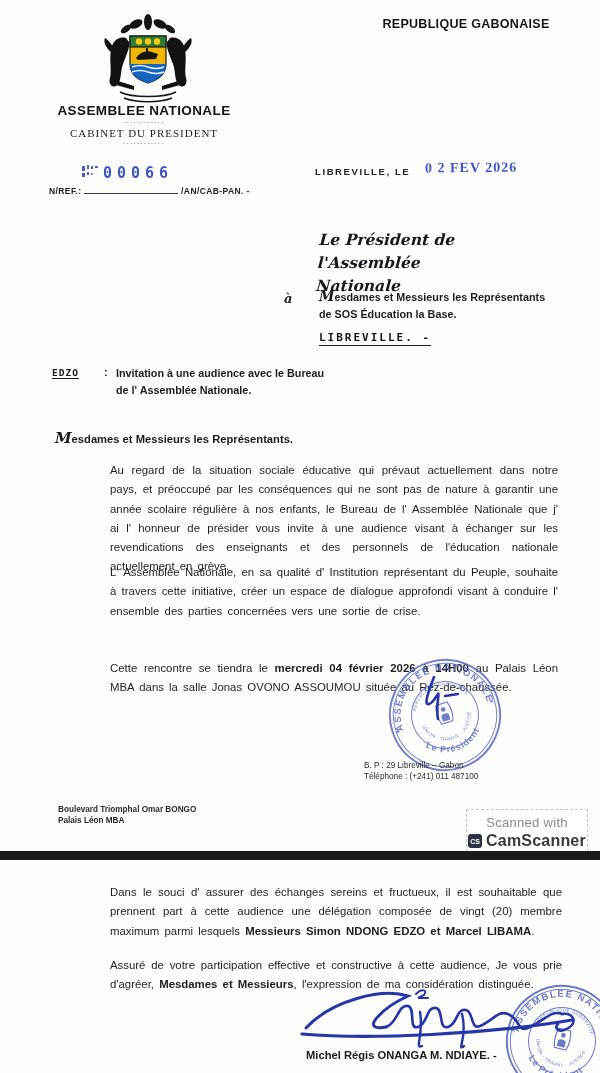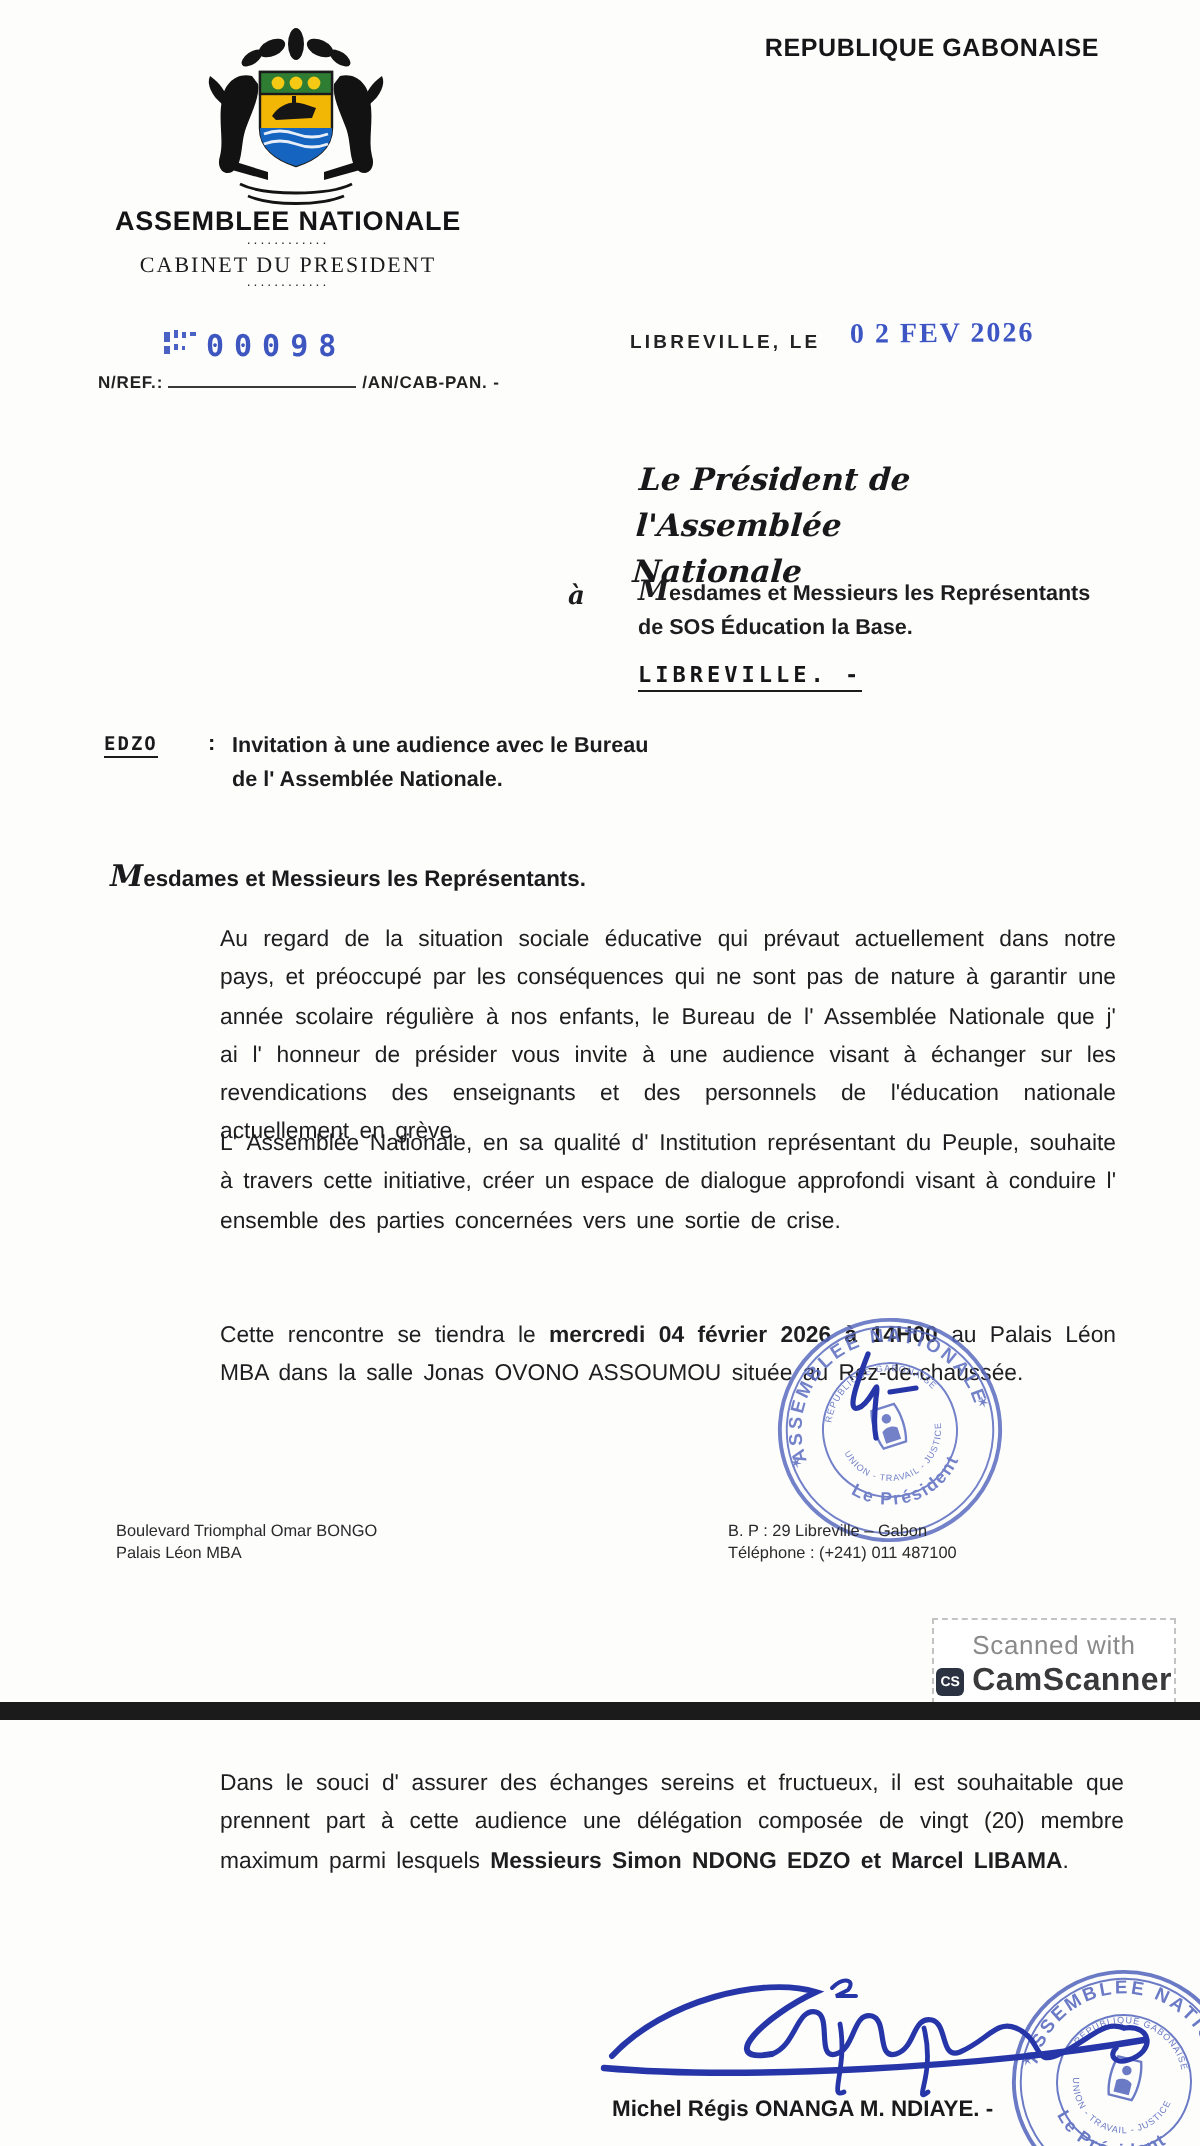--- a/index.html
+++ b/index.html
@@ -51,21 +51,21 @@
   .para3{left:110px;top:659px;}
   .b{font-weight:bold;}
 
   
   .stamp1{left:386px;top:656px;transform:rotate(-18deg);opacity:.85;}
   .paraph{left:412px;top:672px;}
   .stamp2{left:503px;top:982px;transform:rotate(14deg);opacity:.9;}
   .signature{left:298px;top:982px;}
 
   
-  .footer-left{left:58px;top:760px;font-size:8.2px;line-height:11px;color:#2a2a2c;}
+  .footer-left{left:58px;top:804px;font-size:8.2px;line-height:11px;color:#2a2a2c;font-weight:bold;}
   .footer-right{left:364px;top:760px;font-size:8.2px;line-height:11px;color:#2a2a2c;}
 
   
   .cam-badge{left:466px;top:809px;width:120px;padding:5px 0 6px 0;border:1px dashed #c3c3c3;
              background:#fff;text-align:center;}
   .cam-line1{font-size:13px;color:#8a8a8a;letter-spacing:.3px;}
   .cam-row{display:flex;align-items:center;justify-content:center;gap:4px;margin-top:2px;}
   .cam-logo{width:14px;height:14px;background:#2b3342;border-radius:3px;color:#fff;font-size:7px;
             font-weight:bold;display:flex;align-items:center;justify-content:center;}
   .cam-name{font-size:16px;font-weight:bold;color:#3a3a3c;letter-spacing:.2px;}
@@ -138,21 +138,21 @@
     <g fill="#4a62c4">
       <rect x="0" y="1" width="3" height="5"></rect>
         <rect x="5" y="0" width="2" height="4"></rect>
       <rect x="9" y="1" width="2" height="3"></rect>
         <rect x="13" y="1" width="3" height="2"></rect>
       <rect x="0" y="8" width="3" height="4"></rect>
         <rect x="5" y="7" width="2" height="3"></rect>
       <rect x="9" y="8" width="1.5" height="2"></rect>
     </g>
   </svg>
-  <div class="abs stamp-number">00098</div>
+  <div class="abs stamp-number">00066</div>
 
   <div class="abs nref-row">
     <span>N/REF.:</span>
     <span class="blank"></span>
     <span>/AN/CAB-PAN. -</span>
   </div>
 
   <div class="abs city-date-label">LIBREVILLE, LE</div>
   <div class="abs date-stamp">0 2 FEV 2026</div>
 
@@ -228,20 +228,23 @@
       <div class="cam-logo">CS</div>
       <div class="cam-name">CamScanner</div>
     </div>
   </div>
 
   <div class="abs divider"></div>
 
   <div class="abs para p2-para1">
     <span>Dans le souci d' assurer des échanges sereins et fructueux, il est souhaitable que prennent part à cette audience une délégation composée de vingt (20) membre maximum parmi lesquels </span><span class="b">Messieurs Simon NDONG EDZO et Marcel LIBAMA</span><span>.</span>
   </div>
+  <div class="abs para p2-para2">
+    <span>Assuré de votre participation effective et constructive à cette audience, Je vous prie d'agréer, </span><span class="b">Mesdames et Messieurs</span><span>, l'expression de ma considération distinguée.</span>
+  </div>
 
   <svg class="abs stamp2" width="118" height="118" viewBox="0 0 120 120">
     <defs>
       <path id="s2top" d="M 15,60 A 45,45 0 0 1 105,60"></path>
       <path id="s2bot" d="M 22,60 A 38,38 0 0 0 98,60"></path>
       <path id="s2in1" d="M 30,60 A 30,30 0 0 1 90,60"></path>
       <path id="s2in2" d="M 34,60 A 26,26 0 0 0 86,60"></path>
     </defs>
     <g stroke="#5b6cc0" fill="none">
       <circle cx="60" cy="60" r="56" stroke-width="2"></circle>

